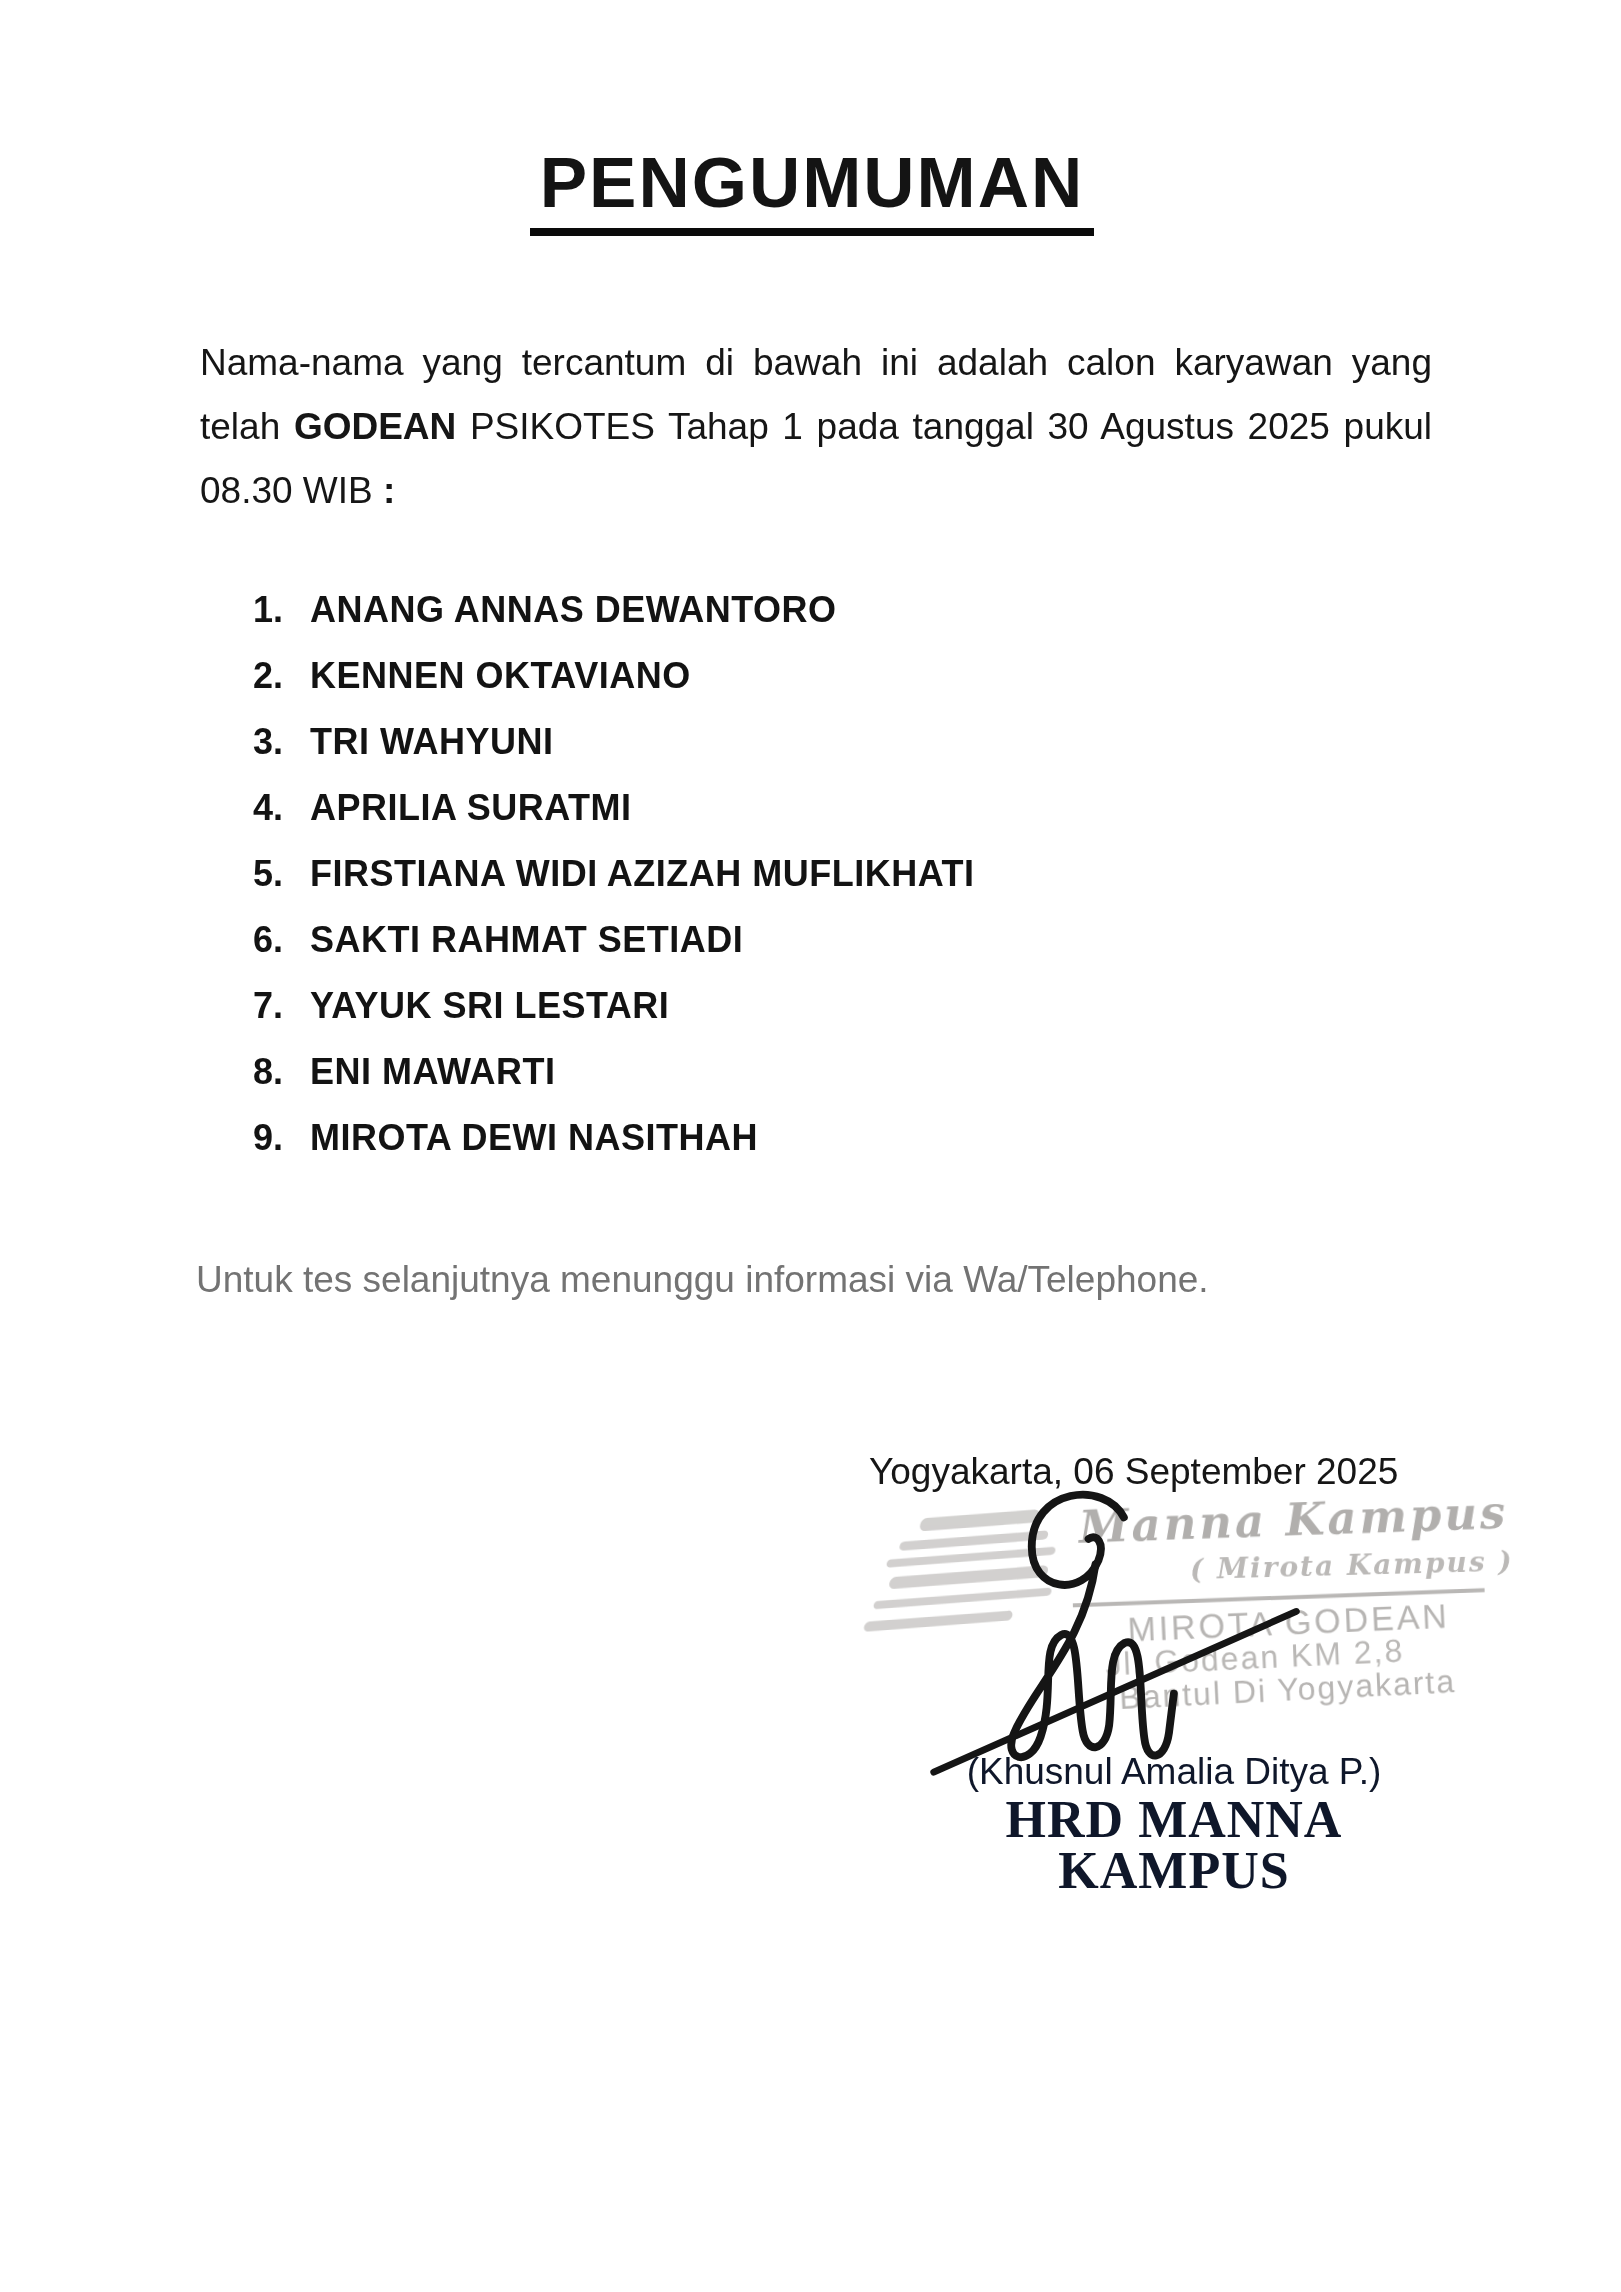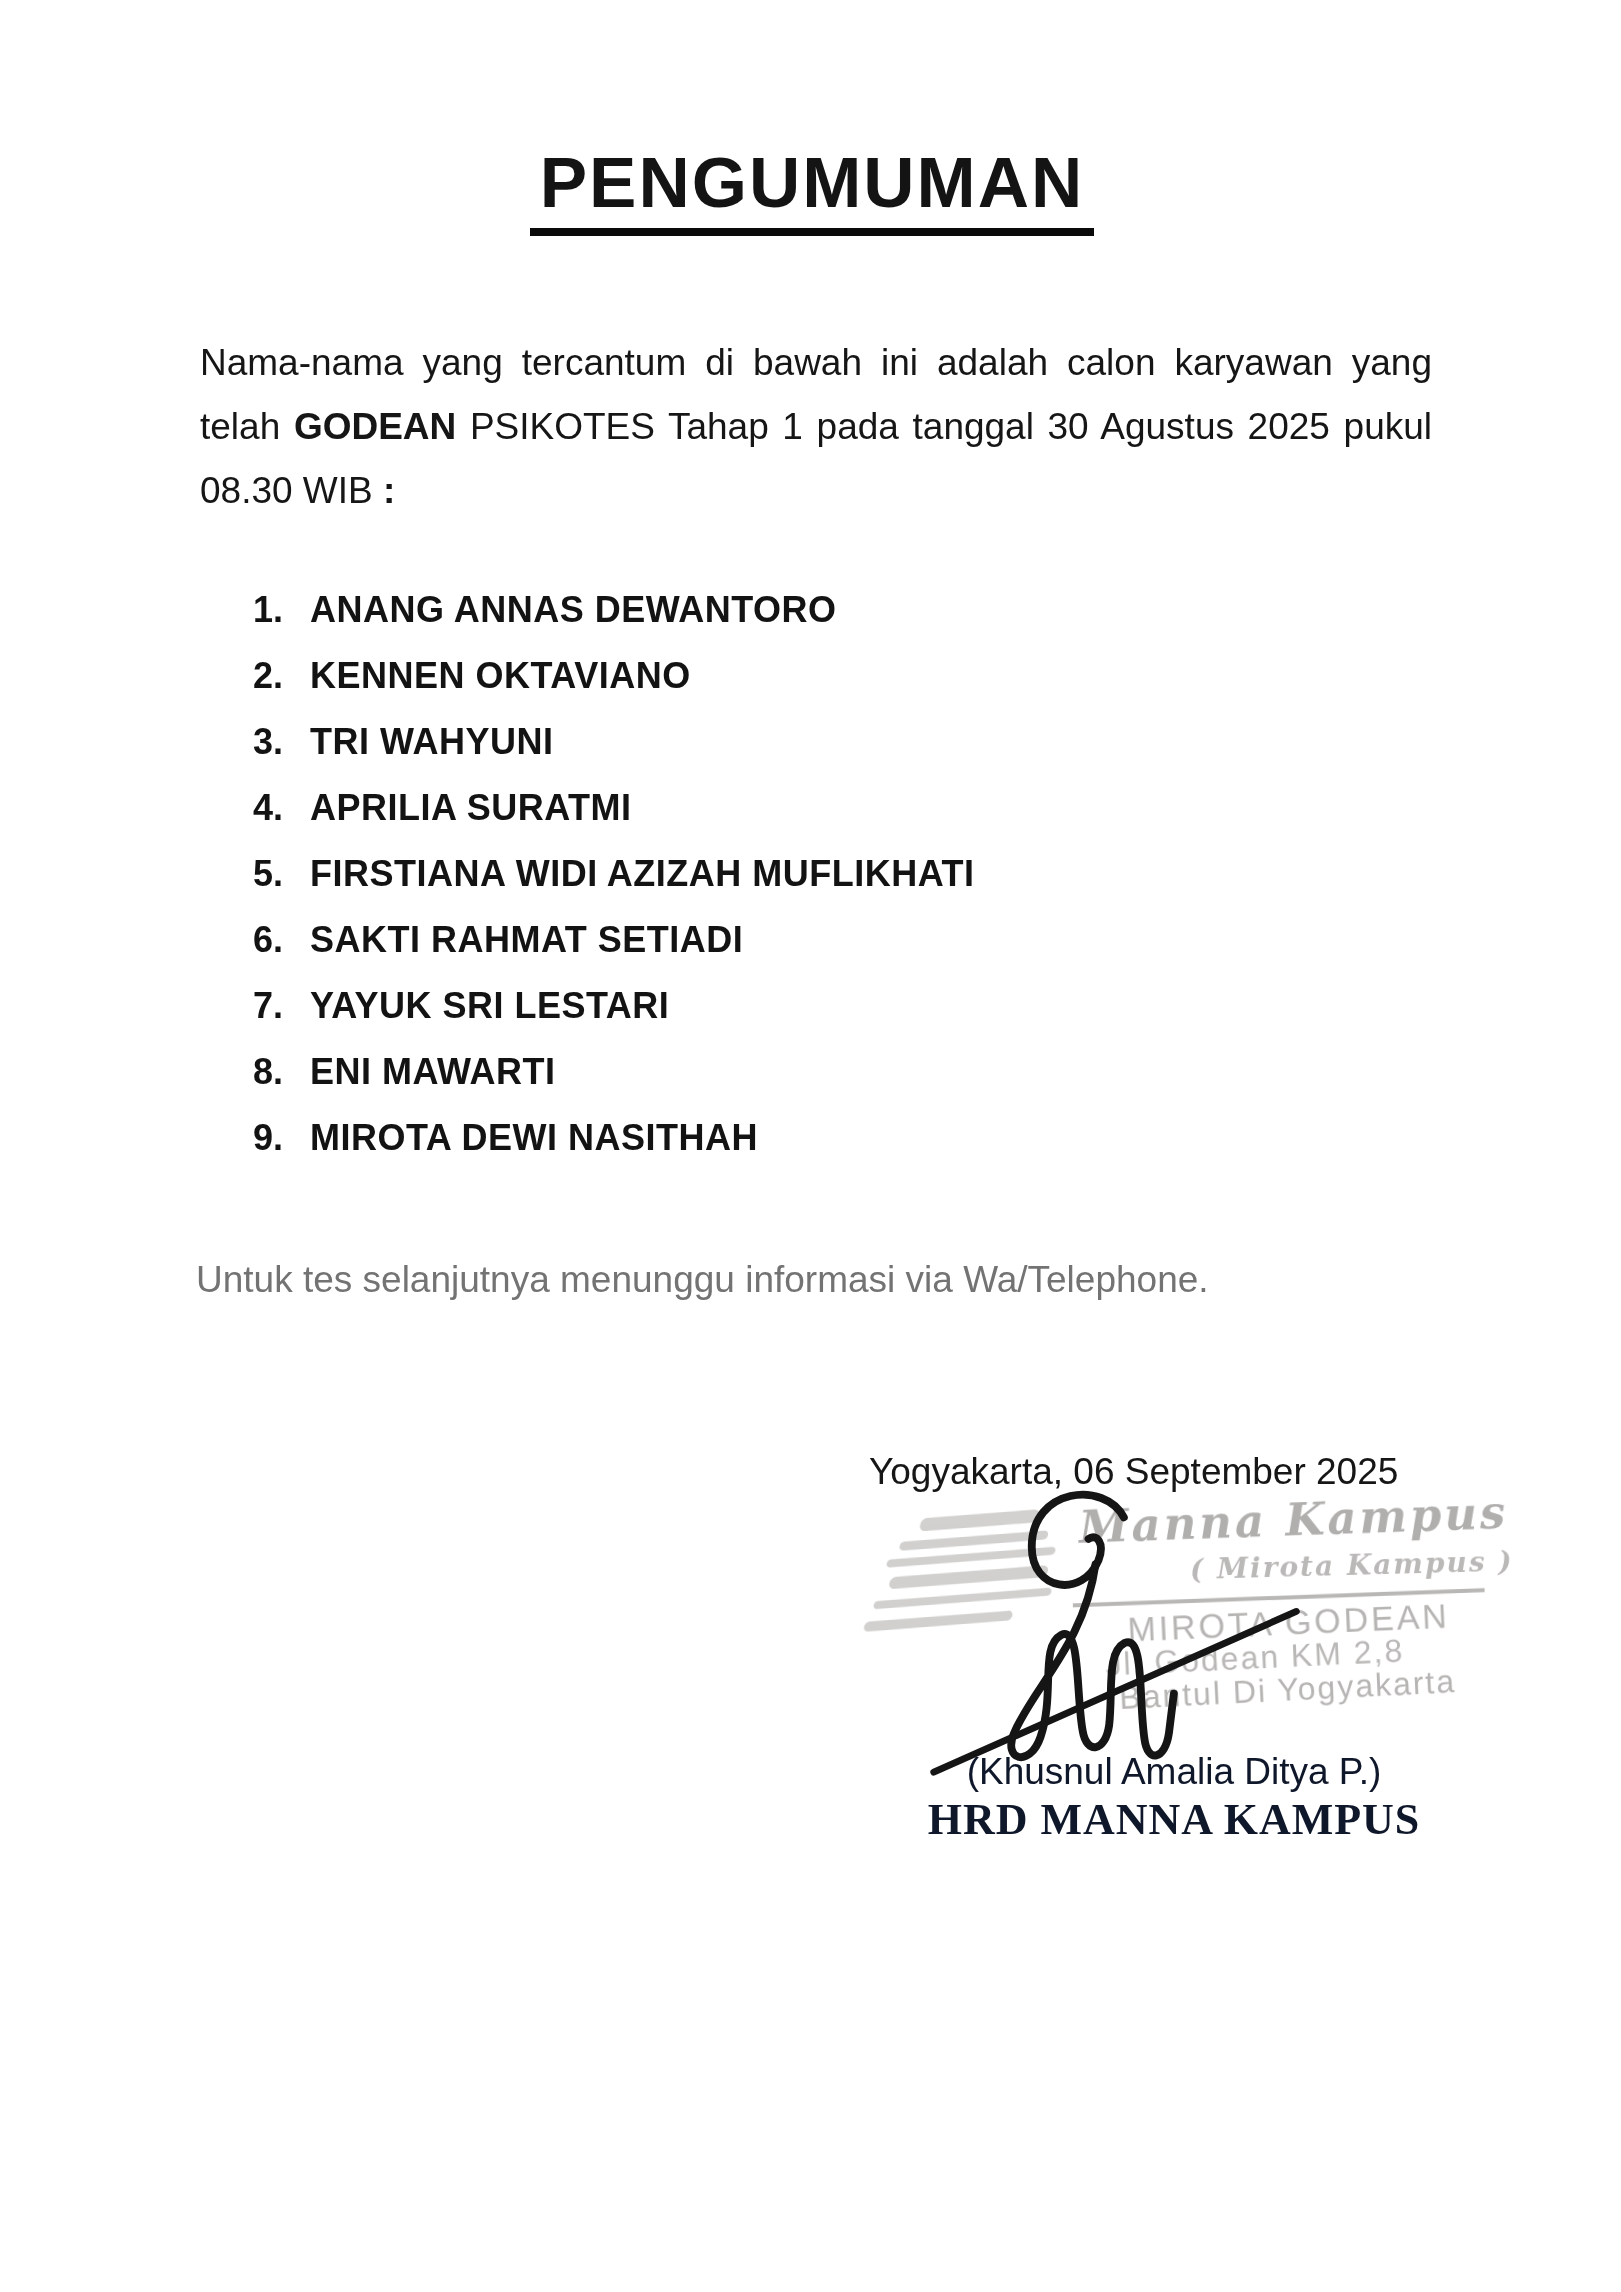--- a/index.html
+++ b/index.html
@@ -97,21 +97,21 @@
   
   .signature{position:absolute;left:916px;top:1486px;width:402px;height:294px;}
   
   .signer{
     position:absolute;left:919px;top:1749px;width:510px;
     text-align:center;color:#0f172a;
   }
   .signer-name{font-size:37px;line-height:45px;}
   .signer-title{
     font-family:"Liberation Serif", serif;
-    font-size:44px;font-weight:bold;letter-spacing:1px;line-height:51px;
+    font-size:52px;font-weight:bold;letter-spacing:1px;line-height:51px;
   }
 </style>
 </head>
 <body>
 
 <div class="page">
 
   <div class="title-wrap">
     <span class="doc-title">PENGUMUMAN</span>
   </div>

